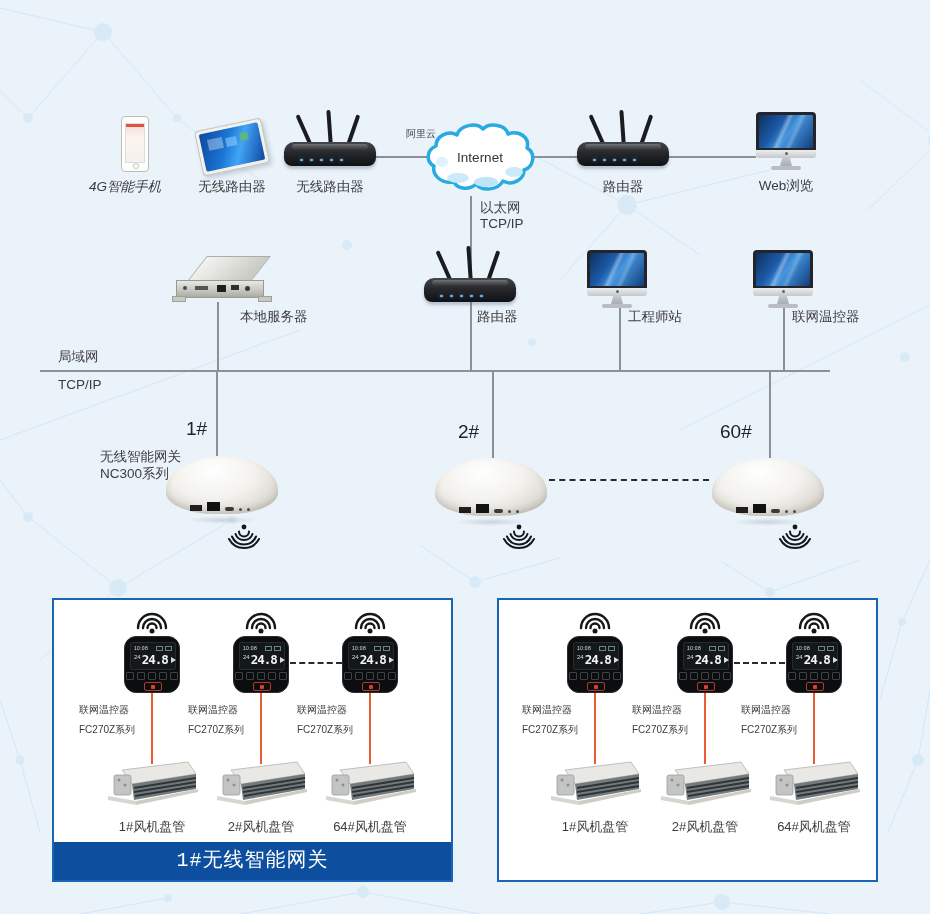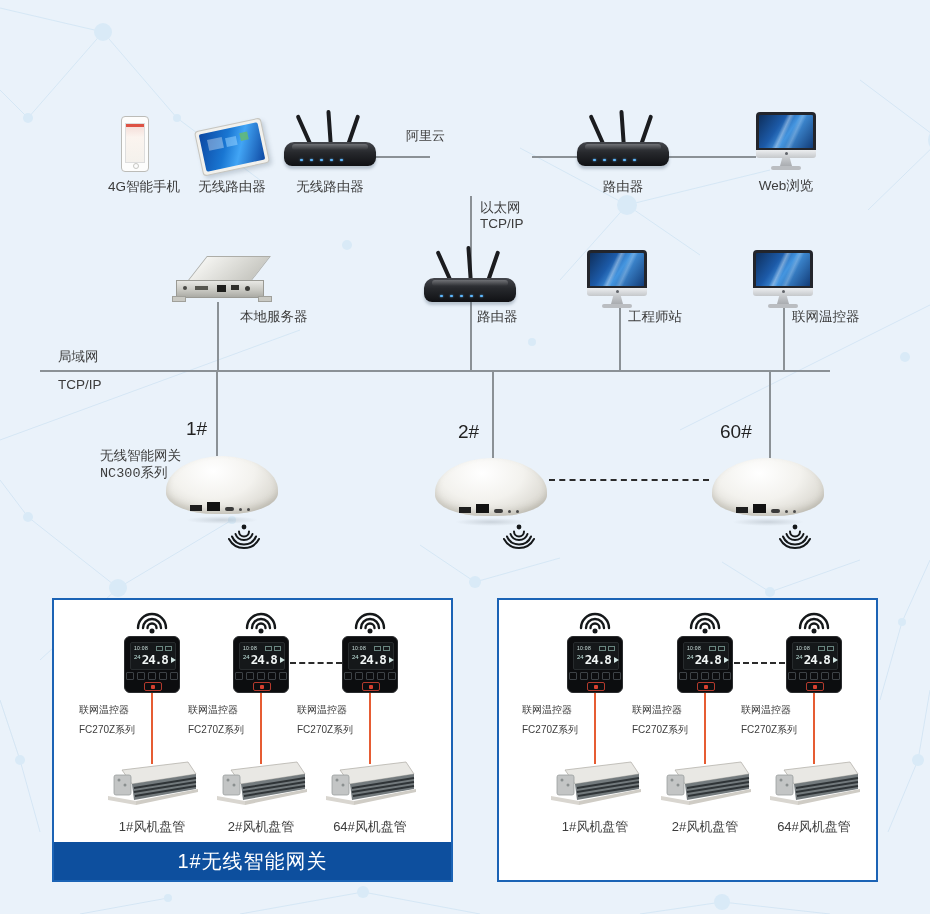--- a/index.html
+++ b/index.html
@@ -80,41 +80,41 @@
     box-shadow:inset 0 -4px 6px rgba(120,115,100,.25);}
   .gw-ports{position:absolute;left:24px;bottom:13px;display:flex;align-items:flex-end;gap:5px;}
   .gw-usb{width:12px;height:6px;background:#1e1e1e;}
   .gw-eth{width:13px;height:9px;background:#121212;}
   .gw-oval{width:9px;height:4px;background:#3a3a3a;border-radius:2px;}
   .gw-dot{width:3px;height:3px;background:#4a4a4a;border-radius:50%;}
   .gw-shadow{position:absolute;left:20px;bottom:0px;width:72px;height:8px;background:radial-gradient(ellipse,rgba(60,70,80,.18),rgba(60,70,80,0) 70%);}
   
   .wifi{z-index:3;}
   
-  .thermo{width:56px;height:57px;z-index:3;background:#0c0d0f;border:1px solid #2a2c2e;border-radius:6px;box-sizing:border-box;}
+  .thermo{width:56px;height:57px;z-index:3;background:#0c0d0f;border:1px solid #2a2c2e;border-radius:12px;box-sizing:border-box;}
   .ts-screen{position:absolute;left:5px;top:5px;width:44px;height:26px;background:#15181a;border:1px solid #272b2d;border-radius:2px;}
   .ts-top{position:absolute;left:3px;top:2px;right:3px;height:6px;display:flex;align-items:center;gap:2px;}
   .ts-time{font-size:5px;color:#cfe3e0;letter-spacing:.3px;}
   .ts-mini{width:5px;height:3px;border:.5px solid #8fb5ad;opacity:.7;}
   .ts-mini.r{margin-left:auto;}
   .ts-main{position:absolute;left:2px;top:9px;right:2px;bottom:2px;display:flex;align-items:center;}
   .ts-set{font-size:6px;color:#bfe0da;margin:0 1px 6px 1px;}
   .ts-temp{font-size:12.5px;font-weight:bold;color:#f2f7f6;font-family:"DejaVu Sans Mono",monospace;letter-spacing:-1px;}
   .ts-fan{width:0;height:0;border-top:3px solid transparent;border-bottom:3px solid transparent;border-left:5px solid #cfe3e0;margin-left:3px;}
   .ts-btns{position:absolute;left:0;right:0;top:35px;display:flex;justify-content:center;gap:3px;}
   .ts-btns span{width:6px;height:6px;border:1px solid #3d4246;border-radius:1px;}
   .ts-power{position:absolute;left:50%;top:45px;width:16px;height:7px;margin-left:-8px;border:1px solid #b43a2d;border-radius:2px;}
   .ts-power::after{content:"";position:absolute;left:50%;top:50%;width:4px;height:4px;margin:-2px 0 0 -2px;background:#d8402f;border-radius:1px;}
   
   .fancoil{width:92px;height:48px;z-index:3;}
   
   .gwbox{position:absolute;width:401px;height:284px;background:#ffffff;border:2px solid #1b63b5;box-sizing:border-box;z-index:4;}
   .gwbox .inner{position:absolute;inset:0;}
   .box-banner{position:absolute;left:0;right:0;bottom:0;height:38px;background:#0d4f9e;color:#fff;
-    font-size:20px;line-height:38px;text-align:center;letter-spacing:1px;}
+    font-size:20px;line-height:38px;text-align:center;letter-spacing:1px;font-family:Liberation Mono, monospace;}
   .ctrl-lbl{position:absolute;font-size:10px;line-height:20px;color:#3c3c3c;white-space:nowrap;}
   .fc-lbl{position:absolute;width:100px;text-align:center;font-size:13px;color:#3c3c3c;}
 </style>
 </head>
 <body>
 
 <div class="stage">
 
   <svg class="bg-net" width="930" height="914">
     <g stroke="#d3e5f4" stroke-width="1" fill="none" opacity="0.9">
@@ -152,21 +152,21 @@
   </svg>
 
 
   <div class="abs phone" style="left:121px;top:116px;">
       <div class="ph-body"></div>
     <div class="ph-screen">
         <div class="ph-bar"></div>
       </div>
     <div class="ph-dot"></div>
     </div>
-  <div class="lbl center" style="left:94px;top:178px;width:100px;">4G智能手机</div>
+  <div class="lbl center" style="left:75px;top:178px;width:100px;font-style:italic;">4G智能手机</div>
 
   <div class="abs tablet" style="left:196px;top:120px;">
       <div class="tb-body">
       <div class="tb-screen">
         <span class="tb-t1"></span>
           <span class="tb-t2"></span>
           <span class="tb-t3"></span>
       </div>
       </div>
     </div>
@@ -183,21 +183,31 @@
           <span></span>
           <span></span>
           <span></span>
         </div>
     </div>
     </div>
   <div class="lbl center" style="left:280px;top:178px;width:100px;">无线路由器</div>
 
   <div class="hline" style="left:372px;top:156px;width:58px;"></div>
 
-  <div class="lbl" style="left:406px;top:127px;font-size:13px;">阿里云</div>
+  <div class="lbl" style="left:406px;top:127px;font-size:10px;">阿里云</div>
+  <div class="abs cloud" style="left:424px;top:120px;">
+    <svg width="112" height="80" viewBox="0 0 112 80">
+      <path d="M30,62 C18,64 8,56 10,46 C2,42 2,30 12,26 C12,16 24,10 33,15 C36,5 52,2 59,9 C66,2 82,5 84,14 C96,10 106,18 103,28 C112,33 110,47 100,50 C100,60 88,66 79,61 C74,70 58,72 52,64 C46,70 34,70 30,62 Z" fill="#ffffff" stroke="#29abe2" stroke-width="3.5" stroke-linejoin="round"></path>
+      <ellipse cx="34" cy="58" rx="11" ry="5" fill="#cdeafa"></ellipse>
+      <ellipse cx="62" cy="62" rx="12" ry="5" fill="#bfe4f8"></ellipse>
+      <ellipse cx="90" cy="52" rx="9" ry="5" fill="#cdeafa"></ellipse>
+      <ellipse cx="18" cy="42" rx="6" ry="5" fill="#dff1fc"></ellipse>
+    </svg>
+    <div class="cloud-text">Internet</div>
+  </div>
 
   <div class="hline" style="left:532px;top:156px;width:54px;"></div>
 
   <div class="abs router" style="left:575px;top:110px;">
       <div class="rt-ant rt-a1"></div>
     <div class="rt-ant rt-a2"></div>
     <div class="rt-ant rt-a3"></div>
     <div class="rt-body">
       <div class="rt-leds">
           <span></span>
@@ -280,21 +290,21 @@
   <div class="lbl" style="left:58px;top:377px;">TCP/IP</div>
 
   <div class="vline" style="left:216px;top:372px;height:84px;"></div>
   <div class="vline" style="left:492px;top:372px;height:86px;"></div>
   <div class="vline" style="left:769px;top:372px;height:86px;"></div>
 
   <div class="gw-num" style="left:186px;top:418px;">1#</div>
   <div class="gw-num" style="left:458px;top:421px;">2#</div>
   <div class="gw-num" style="left:720px;top:421px;">60#</div>
 
-  <div class="lbl" style="left:100px;top:448px;line-height:17px;font-family:Liberation Mono, monospace;">
+  <div class="lbl" style="left:100px;top:448px;line-height:17px;">
     <div>无线智能网关</div>
     <div>NC300系列</div>
   </div>
 
   <div class="abs gateway" style="left:166px;top:456px;">
       <div class="gw-dome"></div>
     <div class="gw-ports">
       <span class="gw-usb"></span>
       <span class="gw-eth"></span>
       <span class="gw-oval"></span>

